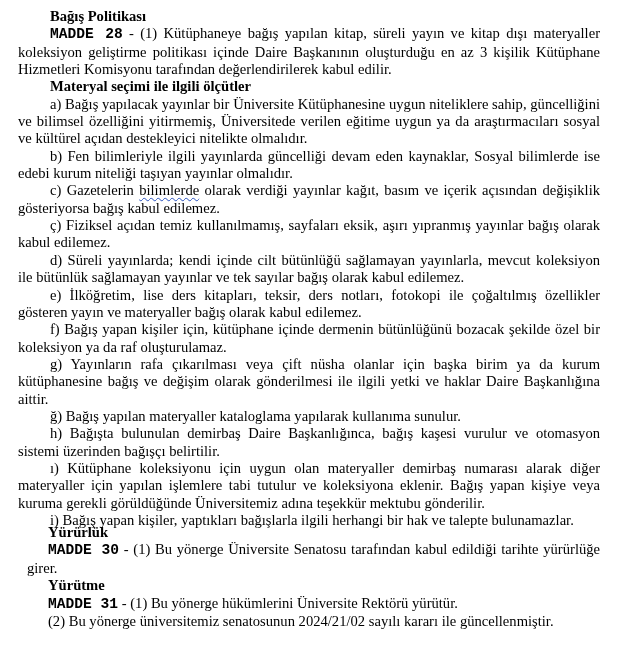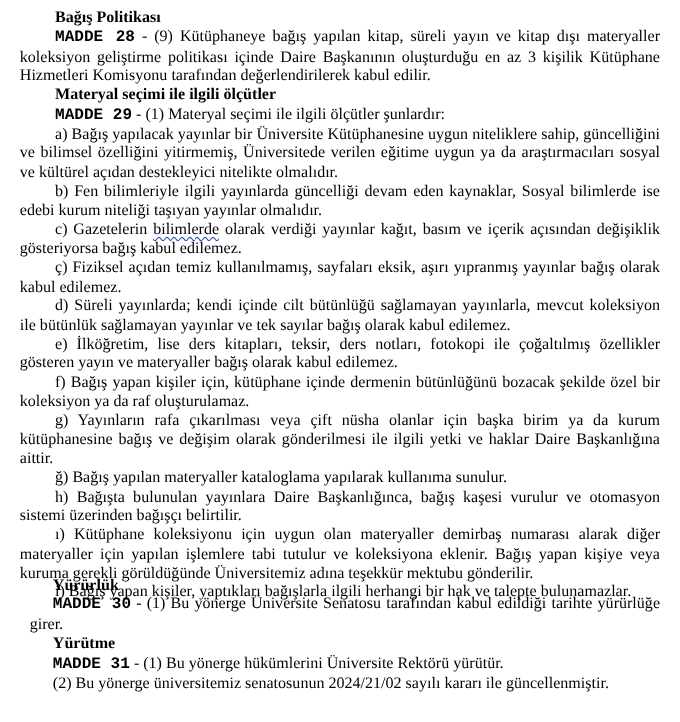--- a/index.html
+++ b/index.html
@@ -13,34 +13,33 @@
     .sec2 .p { text-indent: 21px; }
     .sec2 .h { padding-left: 21px; }
     .sec2 .ind { margin: 0; padding-left: 21px; }
     .spell { text-decoration: underline wavy #2a52be; text-decoration-thickness: 1px; text-underline-offset: 2px; }
   </style>
 </head>
 <body>
 
 <div class="page">
   <p class="h">Bağış Politikası</p>
-  <p class="p"><span class="b">MADDE 28</span><span> - (9) Kütüphaneye bağış yapılan kitap, süreli yayın ve kitap dışı materyaller koleksiyon geliştirme politikası içinde Daire Başkanının oluşturduğu en az 3 kişilik Kütüphane Hizmetleri Komisyonu tarafından değerlendirilerek kabul edilir.</span></p>
+  <p class="p"><span class="b">MADDE 28</span><span> - (1) Kütüphaneye bağış yapılan kitap, süreli yayın ve kitap dışı materyaller koleksiyon geliştirme politikası içinde Daire Başkanının oluşturduğu en az 3 kişilik Kütüphane Hizmetleri Komisyonu tarafından değerlendirilerek kabul edilir.</span></p>
 
   <p class="h">Materyal seçimi ile ilgili ölçütler</p>
-  <p class="p"><span class="b">MADDE 29</span><span> - (1) Materyal seçimi ile ilgili ölçütler şunlardır:</span></p>
   <p class="p">a) Bağış yapılacak yayınlar bir Üniversite Kütüphanesine uygun niteliklere sahip, güncelliğini ve bilimsel özelliğini yitirmemiş, Üniversitede verilen eğitime uygun ya da araştırmacıları sosyal ve kültürel açıdan destekleyici nitelikte olmalıdır.</p>
   <p class="p">b) Fen bilimleriyle ilgili yayınlarda güncelliği devam eden kaynaklar, Sosyal bilimlerde ise edebi kurum niteliği taşıyan yayınlar olmalıdır.</p>
   <p class="p"><span>c) Gazetelerin </span><span class="spell">bilimlerde</span><span> olarak verdiği yayınlar kağıt, basım ve içerik açısından değişiklik gösteriyorsa bağış kabul edilemez.</span></p>
   <p class="p">ç) Fiziksel açıdan temiz kullanılmamış, sayfaları eksik, aşırı yıpranmış yayınlar bağış olarak kabul edilemez.</p>
   <p class="p">d) Süreli yayınlarda; kendi içinde cilt bütünlüğü sağlamayan yayınlarla, mevcut koleksiyon ile bütünlük sağlamayan yayınlar ve tek sayılar bağış olarak kabul edilemez.</p>
   <p class="p">e) İlköğretim, lise ders kitapları, teksir, ders notları, fotokopi ile çoğaltılmış özellikler gösteren yayın ve materyaller bağış olarak kabul edilemez.</p>
   <p class="p">f) Bağış yapan kişiler için, kütüphane içinde dermenin bütünlüğünü bozacak şekilde özel bir koleksiyon ya da raf oluşturulamaz.</p>
   <p class="p">g) Yayınların rafa çıkarılması veya çift nüsha olanlar için başka birim ya da kurum kütüphanesine bağış ve değişim olarak gönderilmesi ile ilgili yetki ve haklar Daire Başkanlığına aittir.</p>
   <p class="p">ğ) Bağış yapılan materyaller kataloglama yapılarak kullanıma sunulur.</p>
-  <p class="p">h) Bağışta bulunulan yayınlara Daire Başkanlığınca, bağış kaşesi vurulur ve otomasyon sistemi üzerinden bağışçı belirtilir.</p>
+  <p class="p">h) Bağışta bulunulan demirbaş Daire Başkanlığınca, bağış kaşesi vurulur ve otomasyon sistemi üzerinden bağışçı belirtilir.</p>
   <p class="p">ı) Kütüphane koleksiyonu için uygun olan materyaller demirbaş numarası alarak diğer materyaller için yapılan işlemlere tabi tutulur ve koleksiyona eklenir. Bağış yapan kişiye veya kuruma gerekli görüldüğünde Üniversitemiz adına teşekkür mektubu gönderilir.</p>
   <p class="p">i) Bağış yapan kişiler, yaptıkları bağışlarla ilgili herhangi bir hak ve talepte bulunamazlar.</p>
 </div>
 
 <div class="sec2">
   <p class="h">Yürürlük</p>
   <p class="p"><span class="b">MADDE 30</span><span> - (1) Bu yönerge  Üniversite Senatosu tarafından kabul edildiği tarihte yürürlüğe girer.</span></p>
   <p class="h">Yürütme</p>
   <p class="ind"><span class="b">MADDE 31</span><span> - (1) Bu yönerge hükümlerini Üniversite Rektörü yürütür.</span></p>
   <p class="ind">(2) Bu yönerge üniversitemiz senatosunun 2024/21/02 sayılı kararı ile güncellenmiştir.</p>

